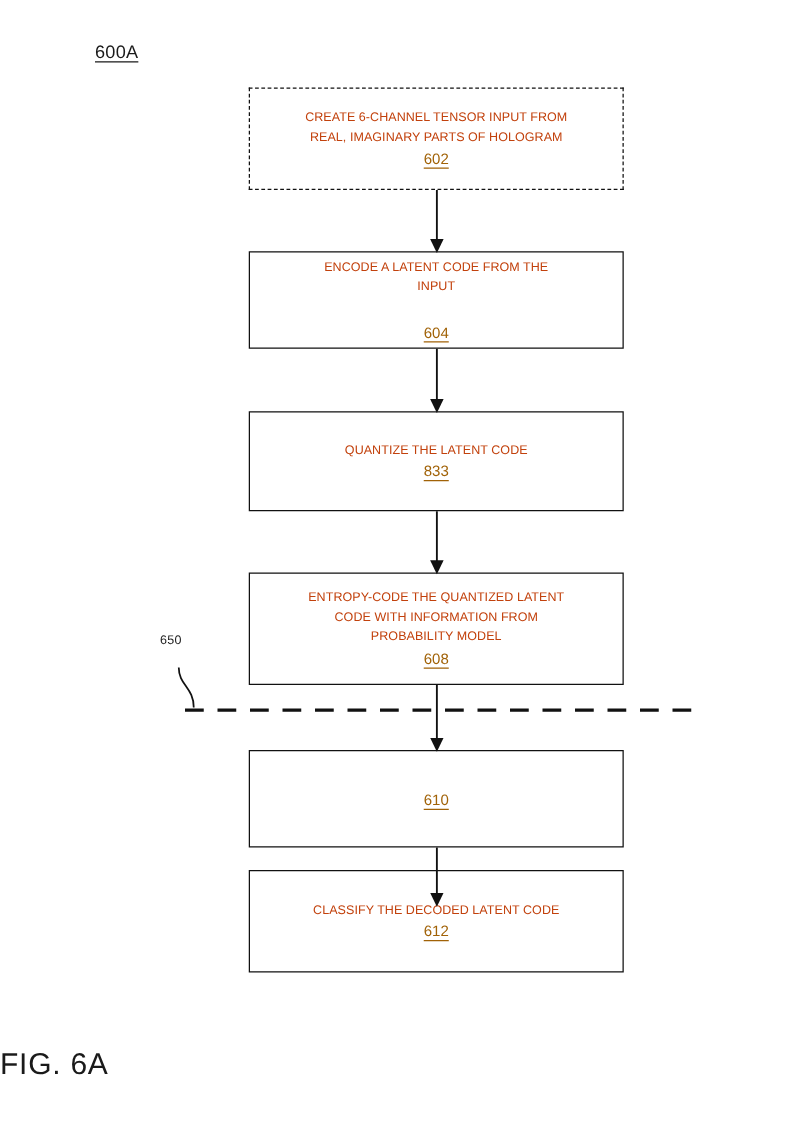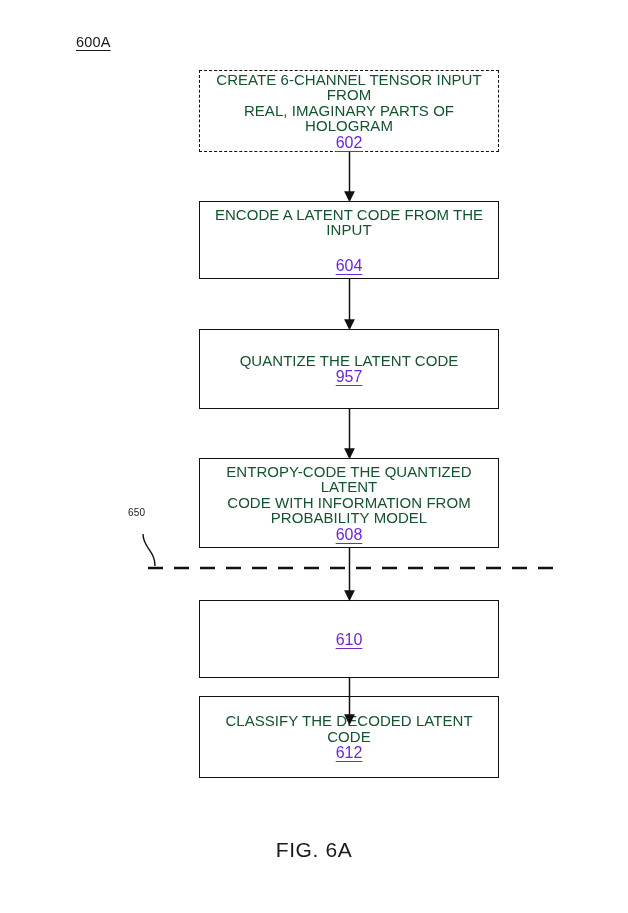--- a/index.html
+++ b/index.html
@@ -52,35 +52,35 @@
     text-align: center;
   }
   .flow-box.solid {
     border: 1.6px solid #111111;
   }
   .flow-box.dashed {
     border: 1.5px dashed #111111;
   }
 
   .box-text {
-    font-size: 15px;
+    font-size: 10px;
     line-height: 15.5px;
     letter-spacing: 0.05px;
     padding: 0 10px;
     white-space: pre-line;
-    color: #14532d;
+    color: #c2410c;
   }
   .box-num {
-    font-size: 16px;
+    font-size: 12px;
     line-height: 16px;
     margin-top: 1px;
     text-decoration: underline;
     text-underline-offset: 2.5px;
     text-decoration-thickness: 1px;
-    color: #6d28d9;
+    color: #a16207;
   }
 
   
   #box-602 { top: 70px;  height: 82px; }
   #box-604 { top: 201px; height: 78px; gap: 19px; }
   #box-606 { top: 329px; height: 80px; }
   #box-608 { top: 458px; height: 90px; }
   #box-610 { top: 600px; height: 78px; }
   #box-612 { top: 696px; height: 82px; }
 
@@ -103,22 +103,22 @@
     letter-spacing: 0.2px;
     white-space: nowrap;
   }
 
   
   .fig-caption {
     position: absolute;
     left: 0;
     top: 838px;
     width: 628px;
-    text-align: center;
-    font-size: 21px;
+    text-align: left;
+    font-size: 24px;
     letter-spacing: 0.6px;
     color: #1a1a1a;
   }
 </style>
 </head>
 <body>
 
 <div id="figure-root">
 
   <div class="fig-ref">600A</div>
@@ -130,21 +130,21 @@
   </div>
 
   <div class="flow-box solid" id="box-604">
     <div class="box-text">ENCODE A LATENT CODE FROM THE
 INPUT</div>
     <div class="box-num">604</div>
   </div>
 
   <div class="flow-box solid" id="box-606">
     <div class="box-text">QUANTIZE THE LATENT CODE</div>
-    <div class="box-num">957</div>
+    <div class="box-num">833</div>
   </div>
 
   <div class="flow-box solid" id="box-608">
     <div class="box-text">ENTROPY-CODE THE QUANTIZED LATENT
 CODE WITH INFORMATION FROM
 PROBABILITY MODEL</div>
     <div class="box-num">608</div>
   </div>
 
   <div class="flow-box solid" id="box-610">

